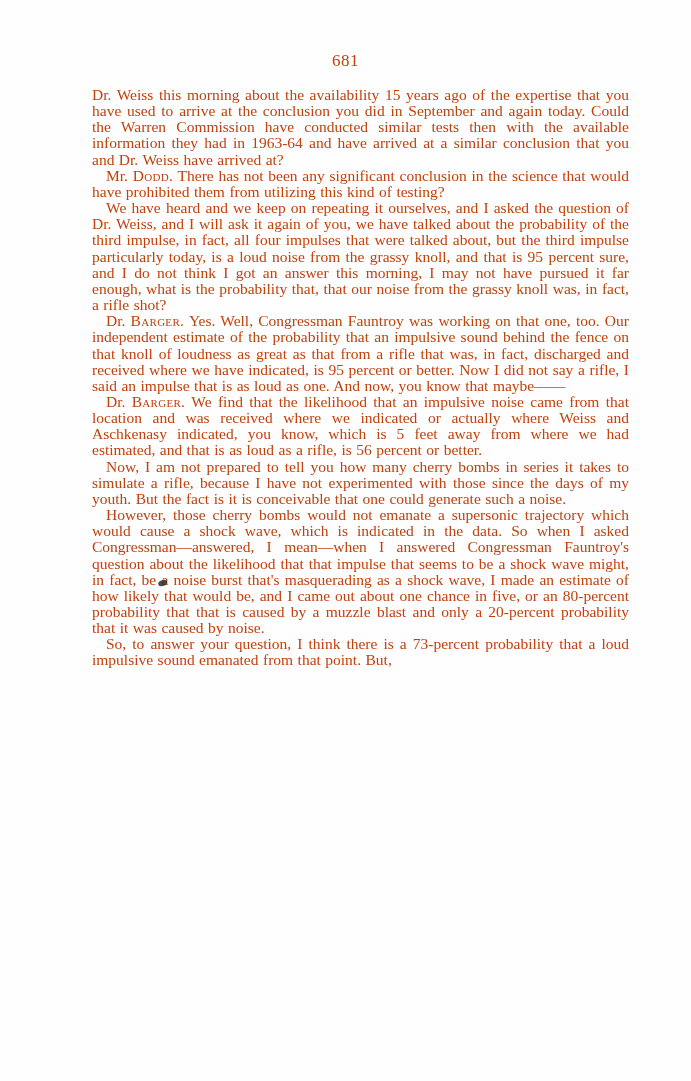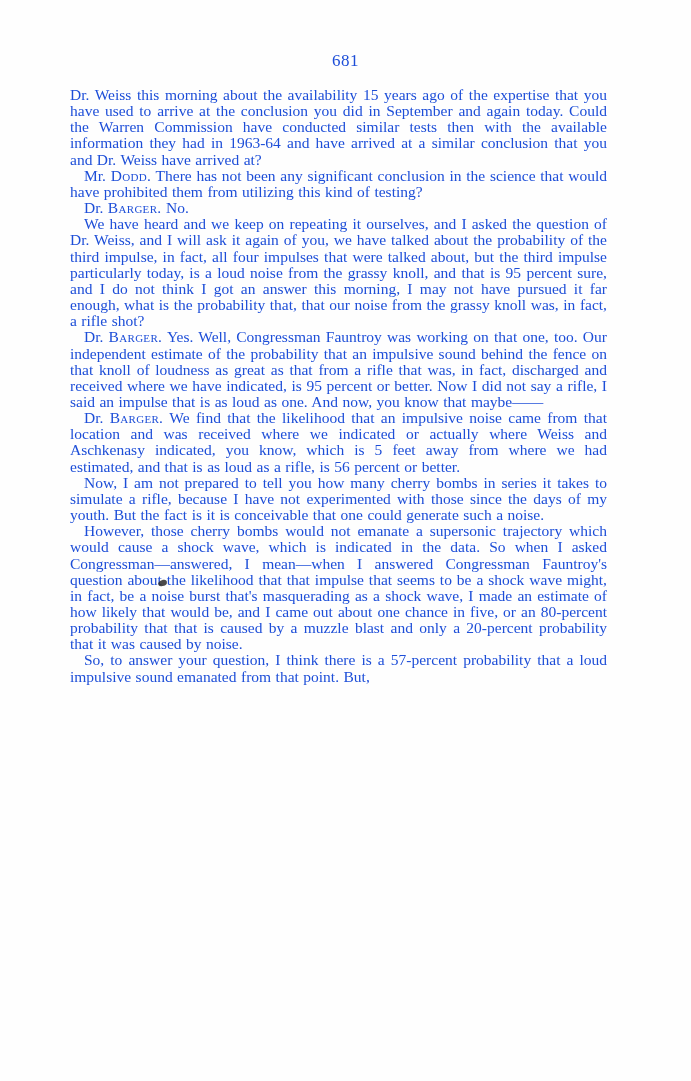--- a/index.html
+++ b/index.html
@@ -7,35 +7,35 @@
     padding: 0;
     background: #ffffff;
   }
   .page {
     position: relative;
     width: 691px;
     height: 1081px;
     background: #fefefe;
     overflow: hidden;
     font-family: "Liberation Serif", "DejaVu Serif", serif;
-    color: #1d4ed8;
+    color: #c2410c;
   }
   .page-number {
     position: absolute;
     top: 51px;
     left: 0;
     width: 691px;
     text-align: center;
     font-size: 17px;
     letter-spacing: 0.5px;
   }
   .text-block {
     position: absolute;
     top: 87px;
-    left: 70px;
+    left: 92px;
     width: 537px;
     font-size: 15.5px;
     line-height: 16.15px;
     text-align: justify;
     word-spacing: 0.6px;
   }
   .para {
     margin: 0;
     padding: 0;
     text-indent: 14px;
@@ -61,23 +61,22 @@
 </style>
 </head>
 <body>
 
 <div class="page">
   <div class="page-number">681</div>
 
   <div class="text-block">
     <p class="para first"><span class="speaker-prefix"></span> <span class="speaker-name"></span> <span>Dr. Weiss this morning about the availability 15 years ago of the expertise that you have used to arrive at the conclusion you did in September and again today. Could the Warren Commission have conducted similar tests then with the available information they had in 1963-64 and have arrived at a similar conclusion that you and Dr. Weiss have arrived at?</span></p>
     <p class="para"><span class="speaker-prefix">Mr.</span> <span class="speaker-name">Dodd.</span> <span>There has not been any significant conclusion in the science that would have prohibited them from utilizing this kind of testing?</span></p>
-    <p class="para"><span class="speaker-prefix">Dr.</span> <span class="speaker-name">Barger.</span> <span>No.</span></p>
     <p class="para"><span class="speaker-prefix"></span> <span class="speaker-name"></span> <span>We have heard and we keep on repeating it ourselves, and I asked the question of Dr. Weiss, and I will ask it again of you, we have talked about the probability of the third impulse, in fact, all four impulses that were talked about, but the third impulse particularly today, is a loud noise from the grassy knoll, and that is 95 percent sure, and I do not think I got an answer this morning, I may not have pursued it far enough, what is the probability that, that our noise from the grassy knoll was, in fact, a rifle shot?</span></p>
     <p class="para"><span class="speaker-prefix">Dr.</span> <span class="speaker-name">Barger.</span> <span>Yes. Well, Congressman Fauntroy was working on that one, too. Our independent estimate of the probability that an impulsive sound behind the fence on that knoll of loudness as great as that from a rifle that was, in fact, discharged and received where we have indicated, is 95 percent or better. Now I did not say a rifle, I said an impulse that is as loud as one. And now, you know that maybe——</span></p>
     <p class="para"><span class="speaker-prefix">Dr.</span> <span class="speaker-name">Barger.</span> <span>We find that the likelihood that an impulsive noise came from that location and was received where we indicated or actually where Weiss and Aschkenasy indicated, you know, which is 5 feet away from where we had estimated, and that is as loud as a rifle, is 56 percent or better.</span></p>
     <p class="para"><span class="speaker-prefix"></span> <span class="speaker-name"></span> <span>Now, I am not prepared to tell you how many cherry bombs in series it takes to simulate a rifle, because I have not experimented with those since the days of my youth. But the fact is it is conceivable that one could generate such a noise.</span></p>
     <p class="para"><span class="speaker-prefix"></span> <span class="speaker-name"></span> <span>However, those cherry bombs would not emanate a supersonic trajectory which would cause a shock wave, which is indicated in the data. So when I asked Congressman—answered, I mean—when I answered Congressman Fauntroy's question about the likelihood that that impulse that seems to be a shock wave might, in fact, be a noise burst that's masquerading as a shock wave, I made an estimate of how likely that would be, and I came out about one chance in five, or an 80-percent probability that that is caused by a muzzle blast and only a 20-percent probability that it was caused by noise.</span></p>
-    <p class="para"><span class="speaker-prefix"></span> <span class="speaker-name"></span> <span>So, to answer your question, I think there is a 57-percent probability that a loud impulsive sound emanated from that point. But,</span></p>
+    <p class="para"><span class="speaker-prefix"></span> <span class="speaker-name"></span> <span>So, to answer your question, I think there is a 73-percent probability that a loud impulsive sound emanated from that point. But,</span></p>
   </div>
 
   <span class="ink-smudge"></span>
 </div>
 
 </body></html>

